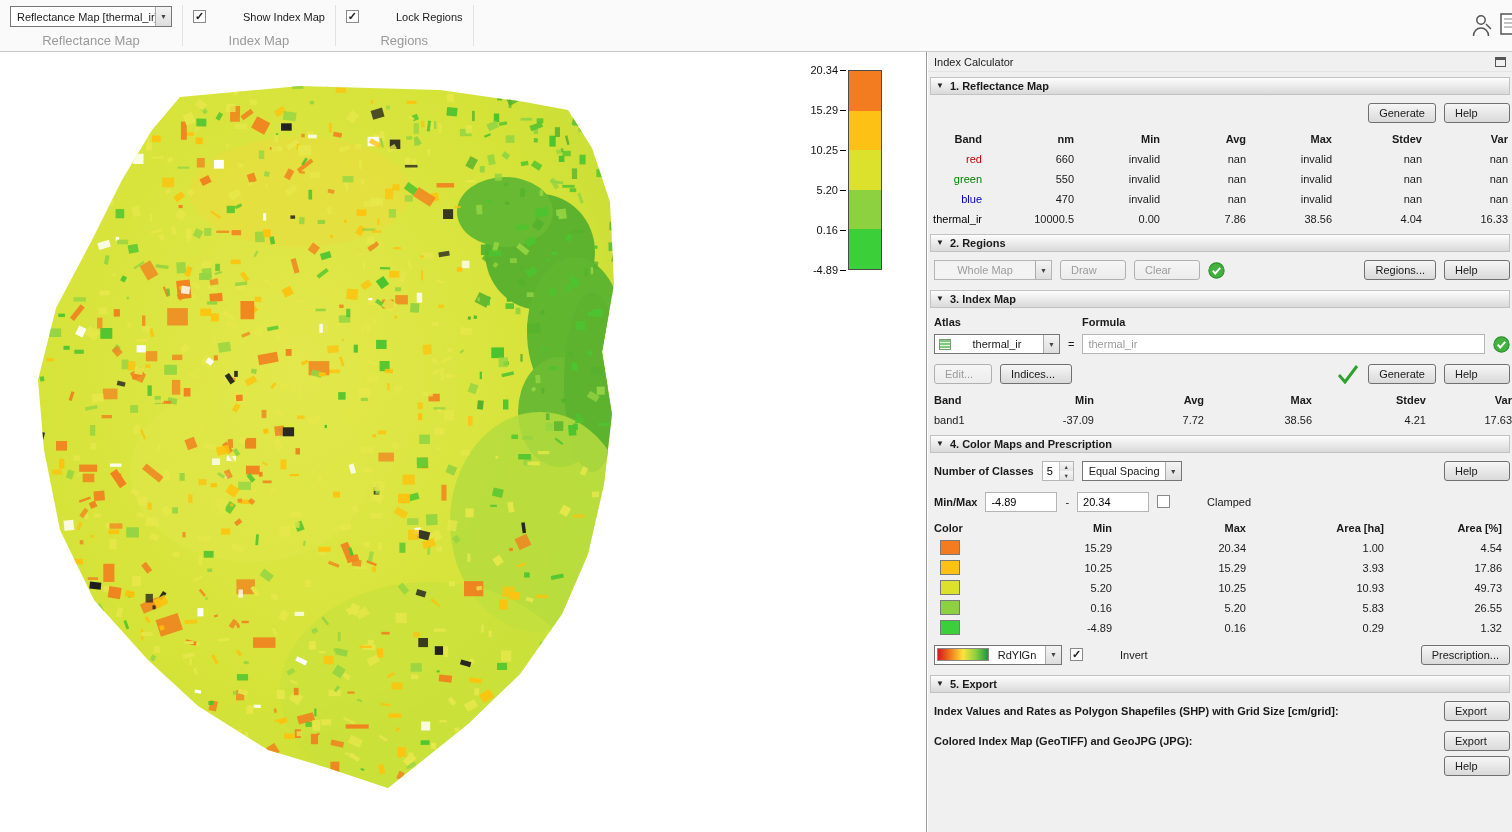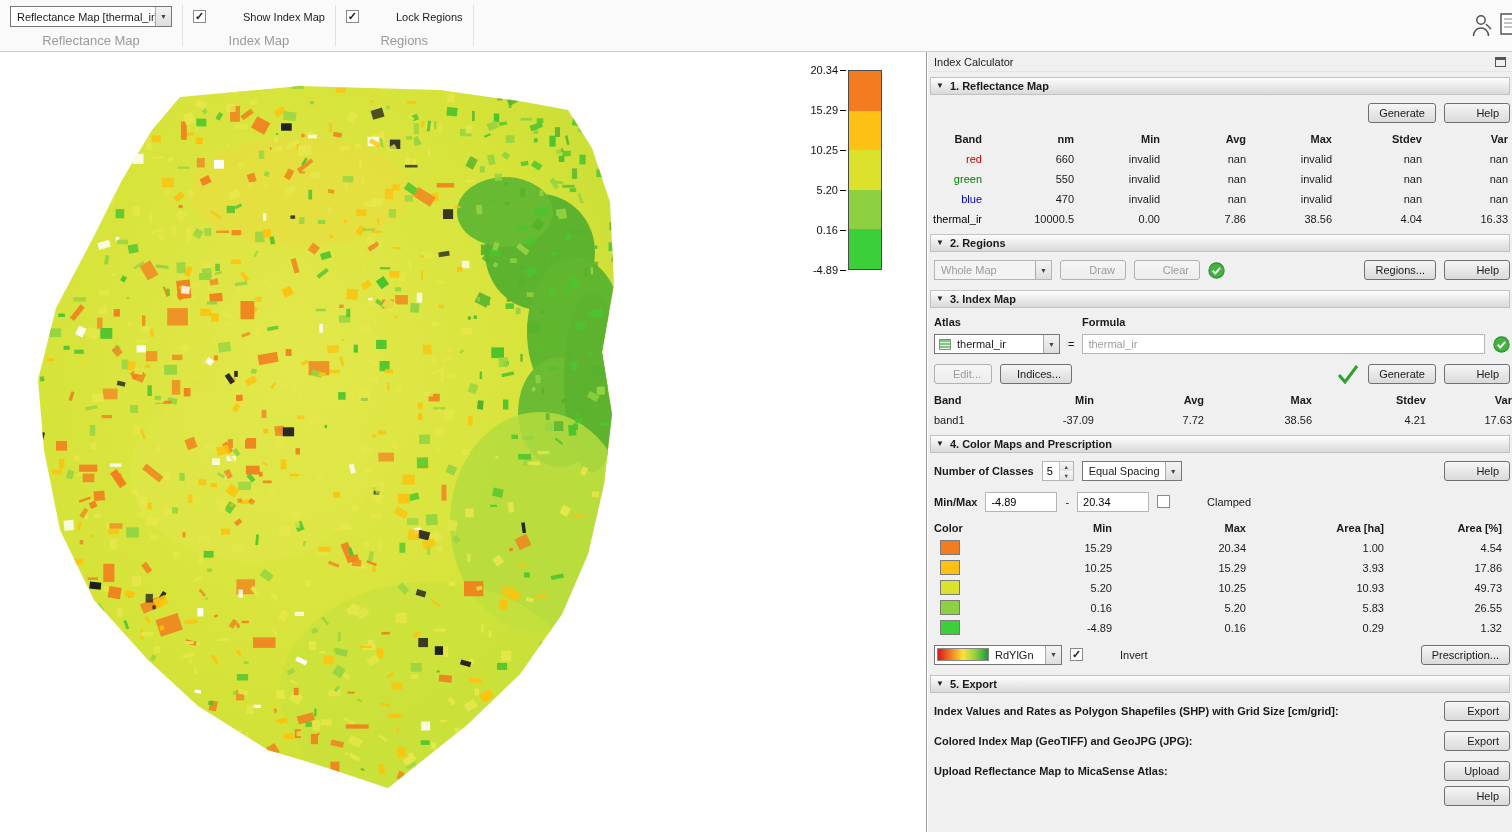--- a/index.html
+++ b/index.html
@@ -10,21 +10,21 @@
   
   .ribbon{position:absolute;left:0;top:0;width:1512px;height:52px;background:#fafafa;
           border-bottom:1px solid #c9c9c9;display:flex;align-items:stretch;}
   .rgroup{display:flex;flex-direction:column;justify-content:space-between;padding:6px 10px 2px 10px;}
   .rcap{font-size:13px;color:#9a9a9a;text-align:center;padding-bottom:1px;}
   .rsep{width:1px;background:#e2e2e2;margin:5px 0;}
   .combo{display:flex;align-items:center;height:21px;background:#fff;border:1px solid #767676;}
   .combo .ct{flex:1;padding:0 6px;white-space:nowrap;overflow:hidden;}
   .combo .ca{width:16px;height:100%;display:flex;align-items:center;justify-content:center;
              font-size:7px;color:#444;background:linear-gradient(#f4f4f4,#ddd);border-left:1px solid #aaa;}
-  .combo.small{height:20px;}
+  .combo.small{height:20px;text-align:center;}
   .combo.disabled{background:#f3f3f3;color:#9c9c9c;border-color:#b5b5b5;}
   .chkrow{display:flex;align-items:center;height:21px;white-space:nowrap;gap:32px;}
   .box{width:13px;height:13px;border:1px solid #8a8a8a;background:#fff;display:inline-flex;
        align-items:center;justify-content:center;margin-right:5px;flex:0 0 13px;}
   .box.checked::after{content:"✓";font-size:11px;font-weight:bold;color:#222;line-height:1;}
   .ricons{position:absolute;right:0;top:12px;display:flex;gap:6px;align-items:flex-start;}
   .clip-icon{width:12px;overflow:hidden;}
 
   
   .map-area{position:absolute;left:0;top:52px;width:927px;height:780px;background:#fff;
@@ -42,21 +42,21 @@
   .panel-header{height:20px;line-height:20px;padding:0 6px;color:#222;display:flex;align-items:center;
                 justify-content:space-between;border-bottom:1px solid #e4e4e4;}
   .sec{margin:5px 2px 3px 2px;height:18px;background:linear-gradient(#fdfdfd,#d9d9d9);
        border:1px solid #c2c2c2;display:flex;align-items:center;gap:6px;padding-left:5px;
        font-weight:bold;}
   .tri{font-size:8px;color:#222;line-height:1;}
   .p-row{display:flex;align-items:center;padding:5px 2px 5px 6px;gap:8px;}
   .p-row.right{justify-content:flex-end;padding-right:2px;}
   .p-row.space{justify-content:space-between;padding-right:2px;}
   .spacer{flex:1;}
-  .btn{min-width:66px;height:20px;line-height:18px;padding:0 10px;text-align:right;
+  .btn{min-width:66px;height:20px;line-height:18px;padding:0 10px;text-align:left;
        border:1px solid #707070;border-radius:3px;color:#1a1a1a;
        background:linear-gradient(#f6f6f6,#e9e9e9 45%,#dadada);white-space:nowrap;}
   .btn.disabled{color:#9b9b9b;border-color:#b0b0b0;background:linear-gradient(#f6f6f6,#ececec);}
   .fld{height:20px;border:1px solid #b5b5b5;background:#fff;padding:0 5px;font-family:"Liberation Sans",sans-serif;font-size:11px;}
   .fld.gray{color:#9b9b9b;}
   .grid{display:grid;margin:1px 0;}
   .g7{grid-template-columns:62px 92px 86px 86px 86px 90px 86px;}
   .g6{grid-template-columns:70px 104px 110px 108px 114px 86px;}
   .g5{grid-template-columns:56px 136px 134px 138px 118px;}
   .c{height:20px;line-height:20px;text-align:right;padding-right:8px;white-space:nowrap;}
@@ -1500,21 +1500,17 @@
       <span>5. Export</span>
     </div>
     <div class="p-row space">
       <span class="lbl">Index Values and Rates as Polygon Shapefiles (SHP) with Grid Size [cm/grid]:</span>
       <div class="btn">Export</div>
     </div>
     <div class="p-row space">
       <span class="lbl">Colored Index Map (GeoTIFF) and GeoJPG (JPG):</span>
       <div class="btn">Export</div>
     </div>
-    <div class="p-row space">
-      <span class="lbl">Upload Reflectance Map to MicaSense Atlas:</span>
-      <div class="btn">Upload</div>
-    </div>
     <div class="p-row right" style="padding-top:0">
       <div class="btn">Help</div>
     </div>
   </div>
 </div>
 
 </body></html>

